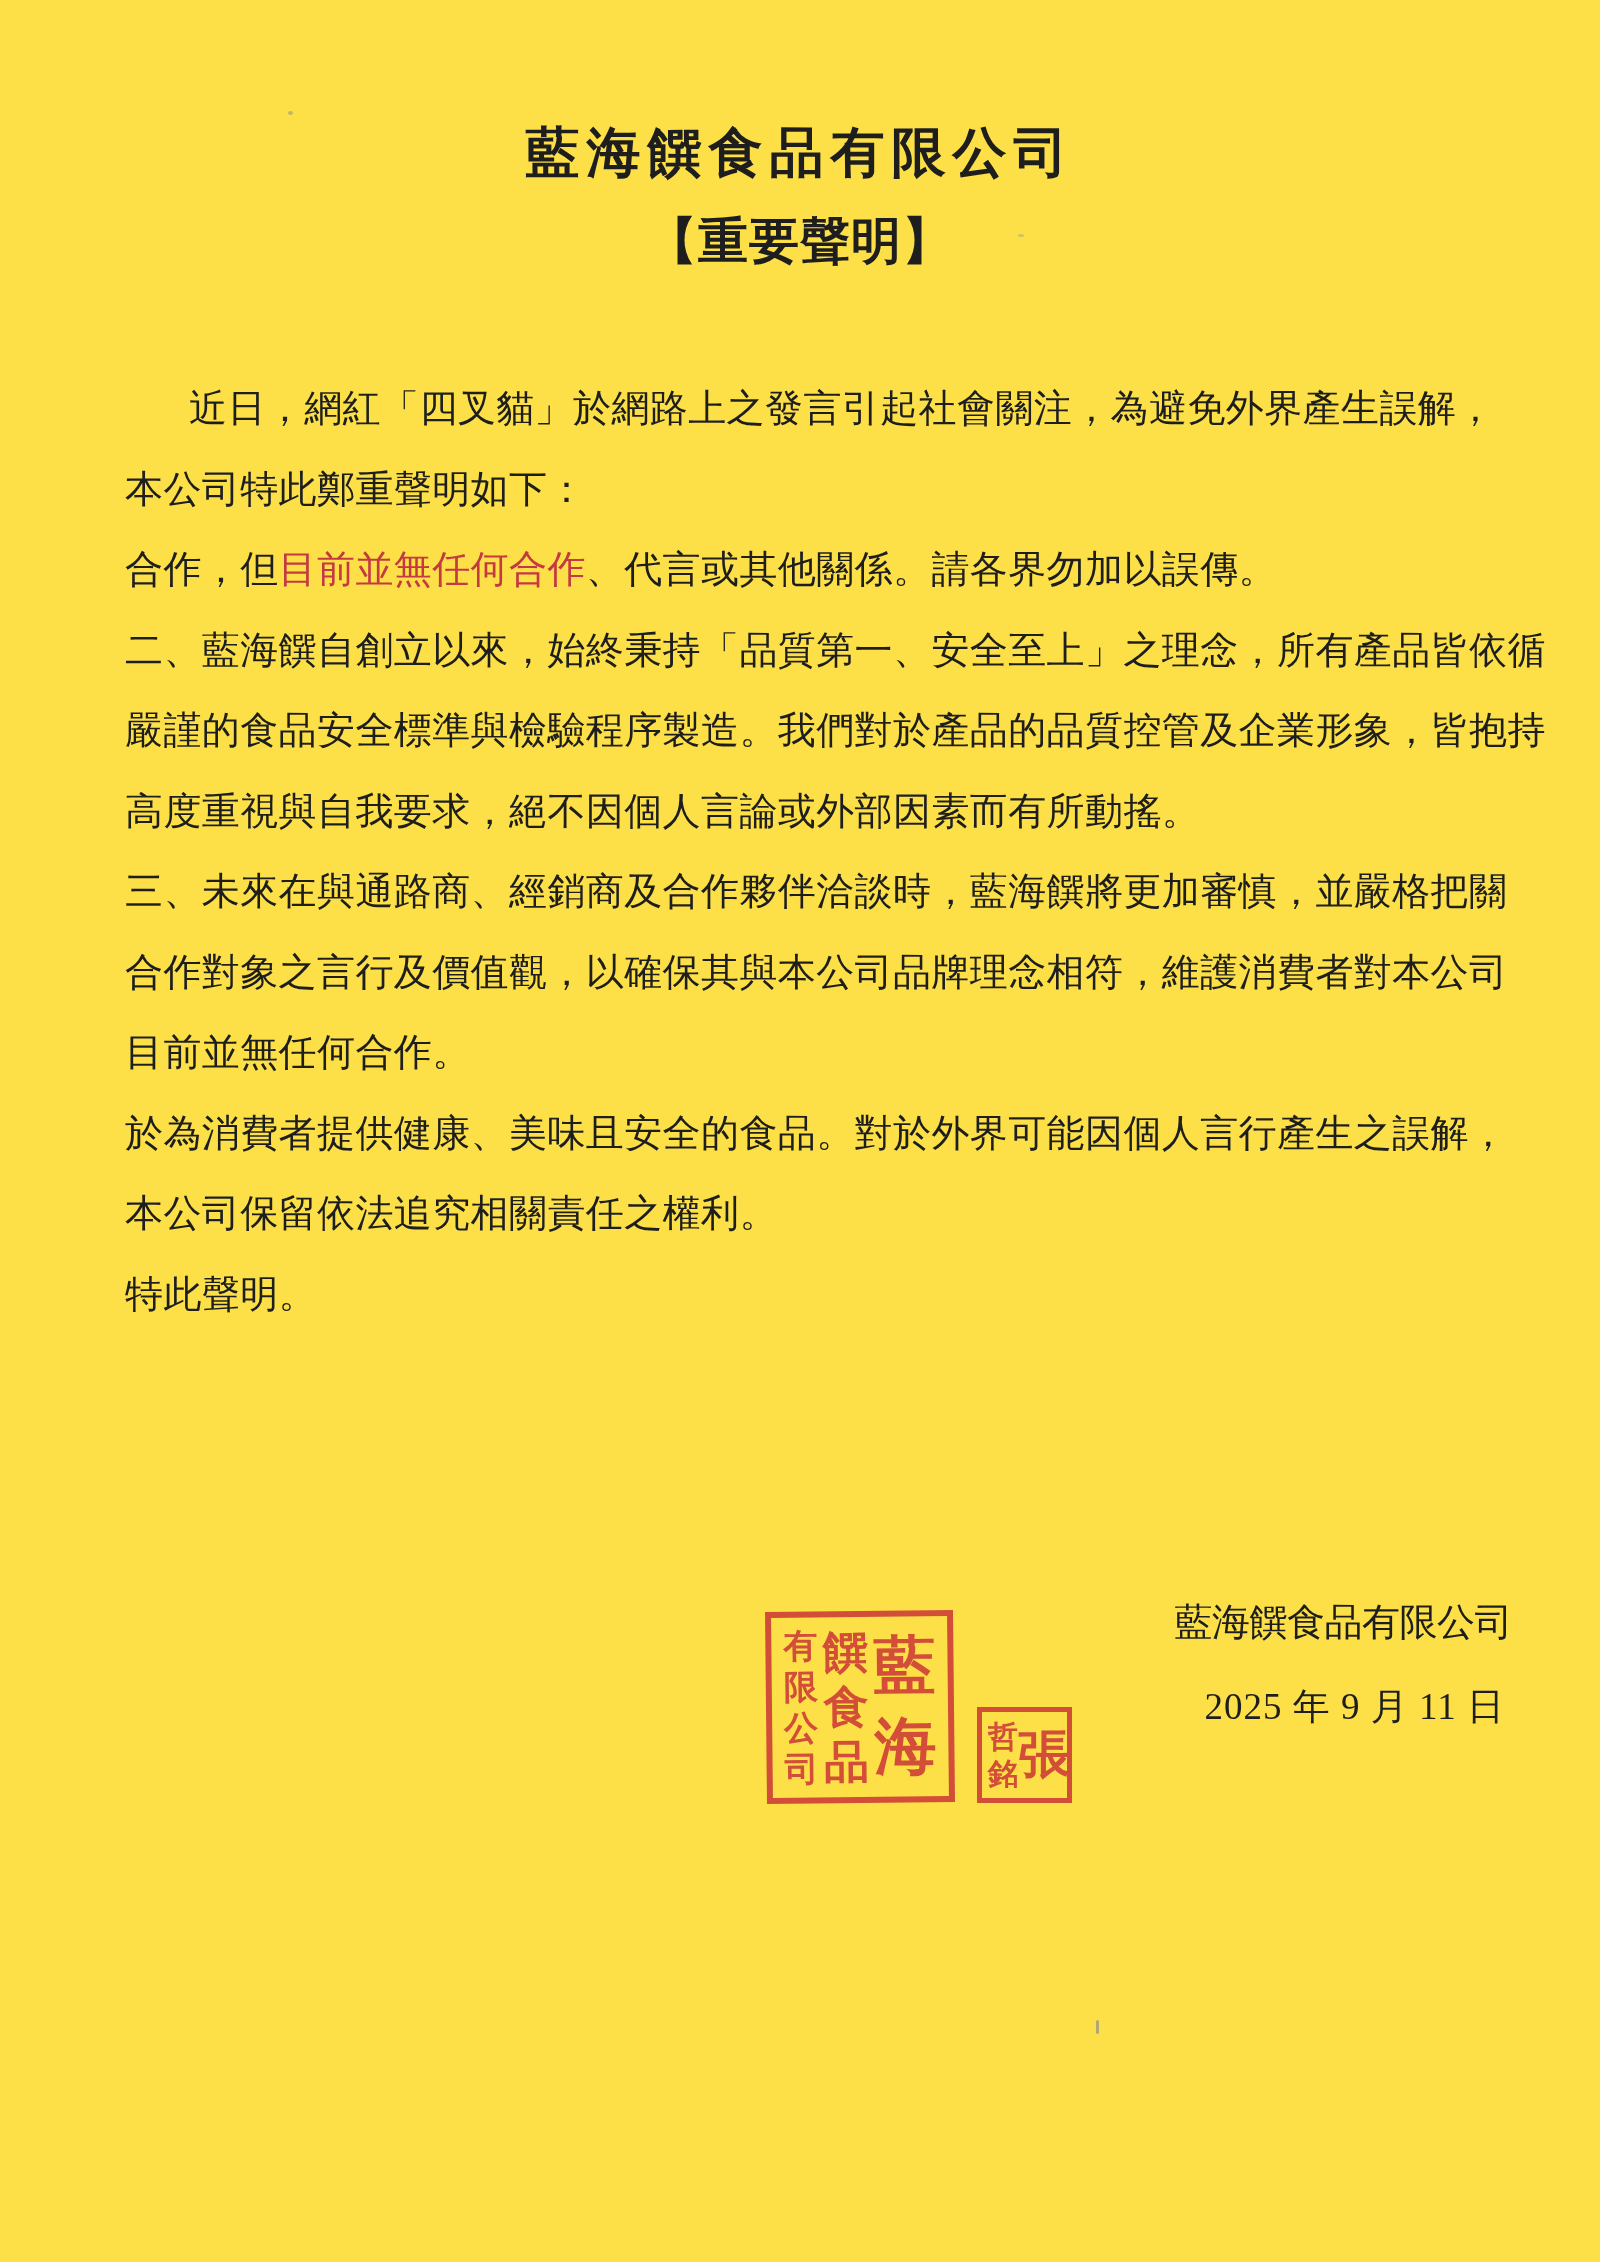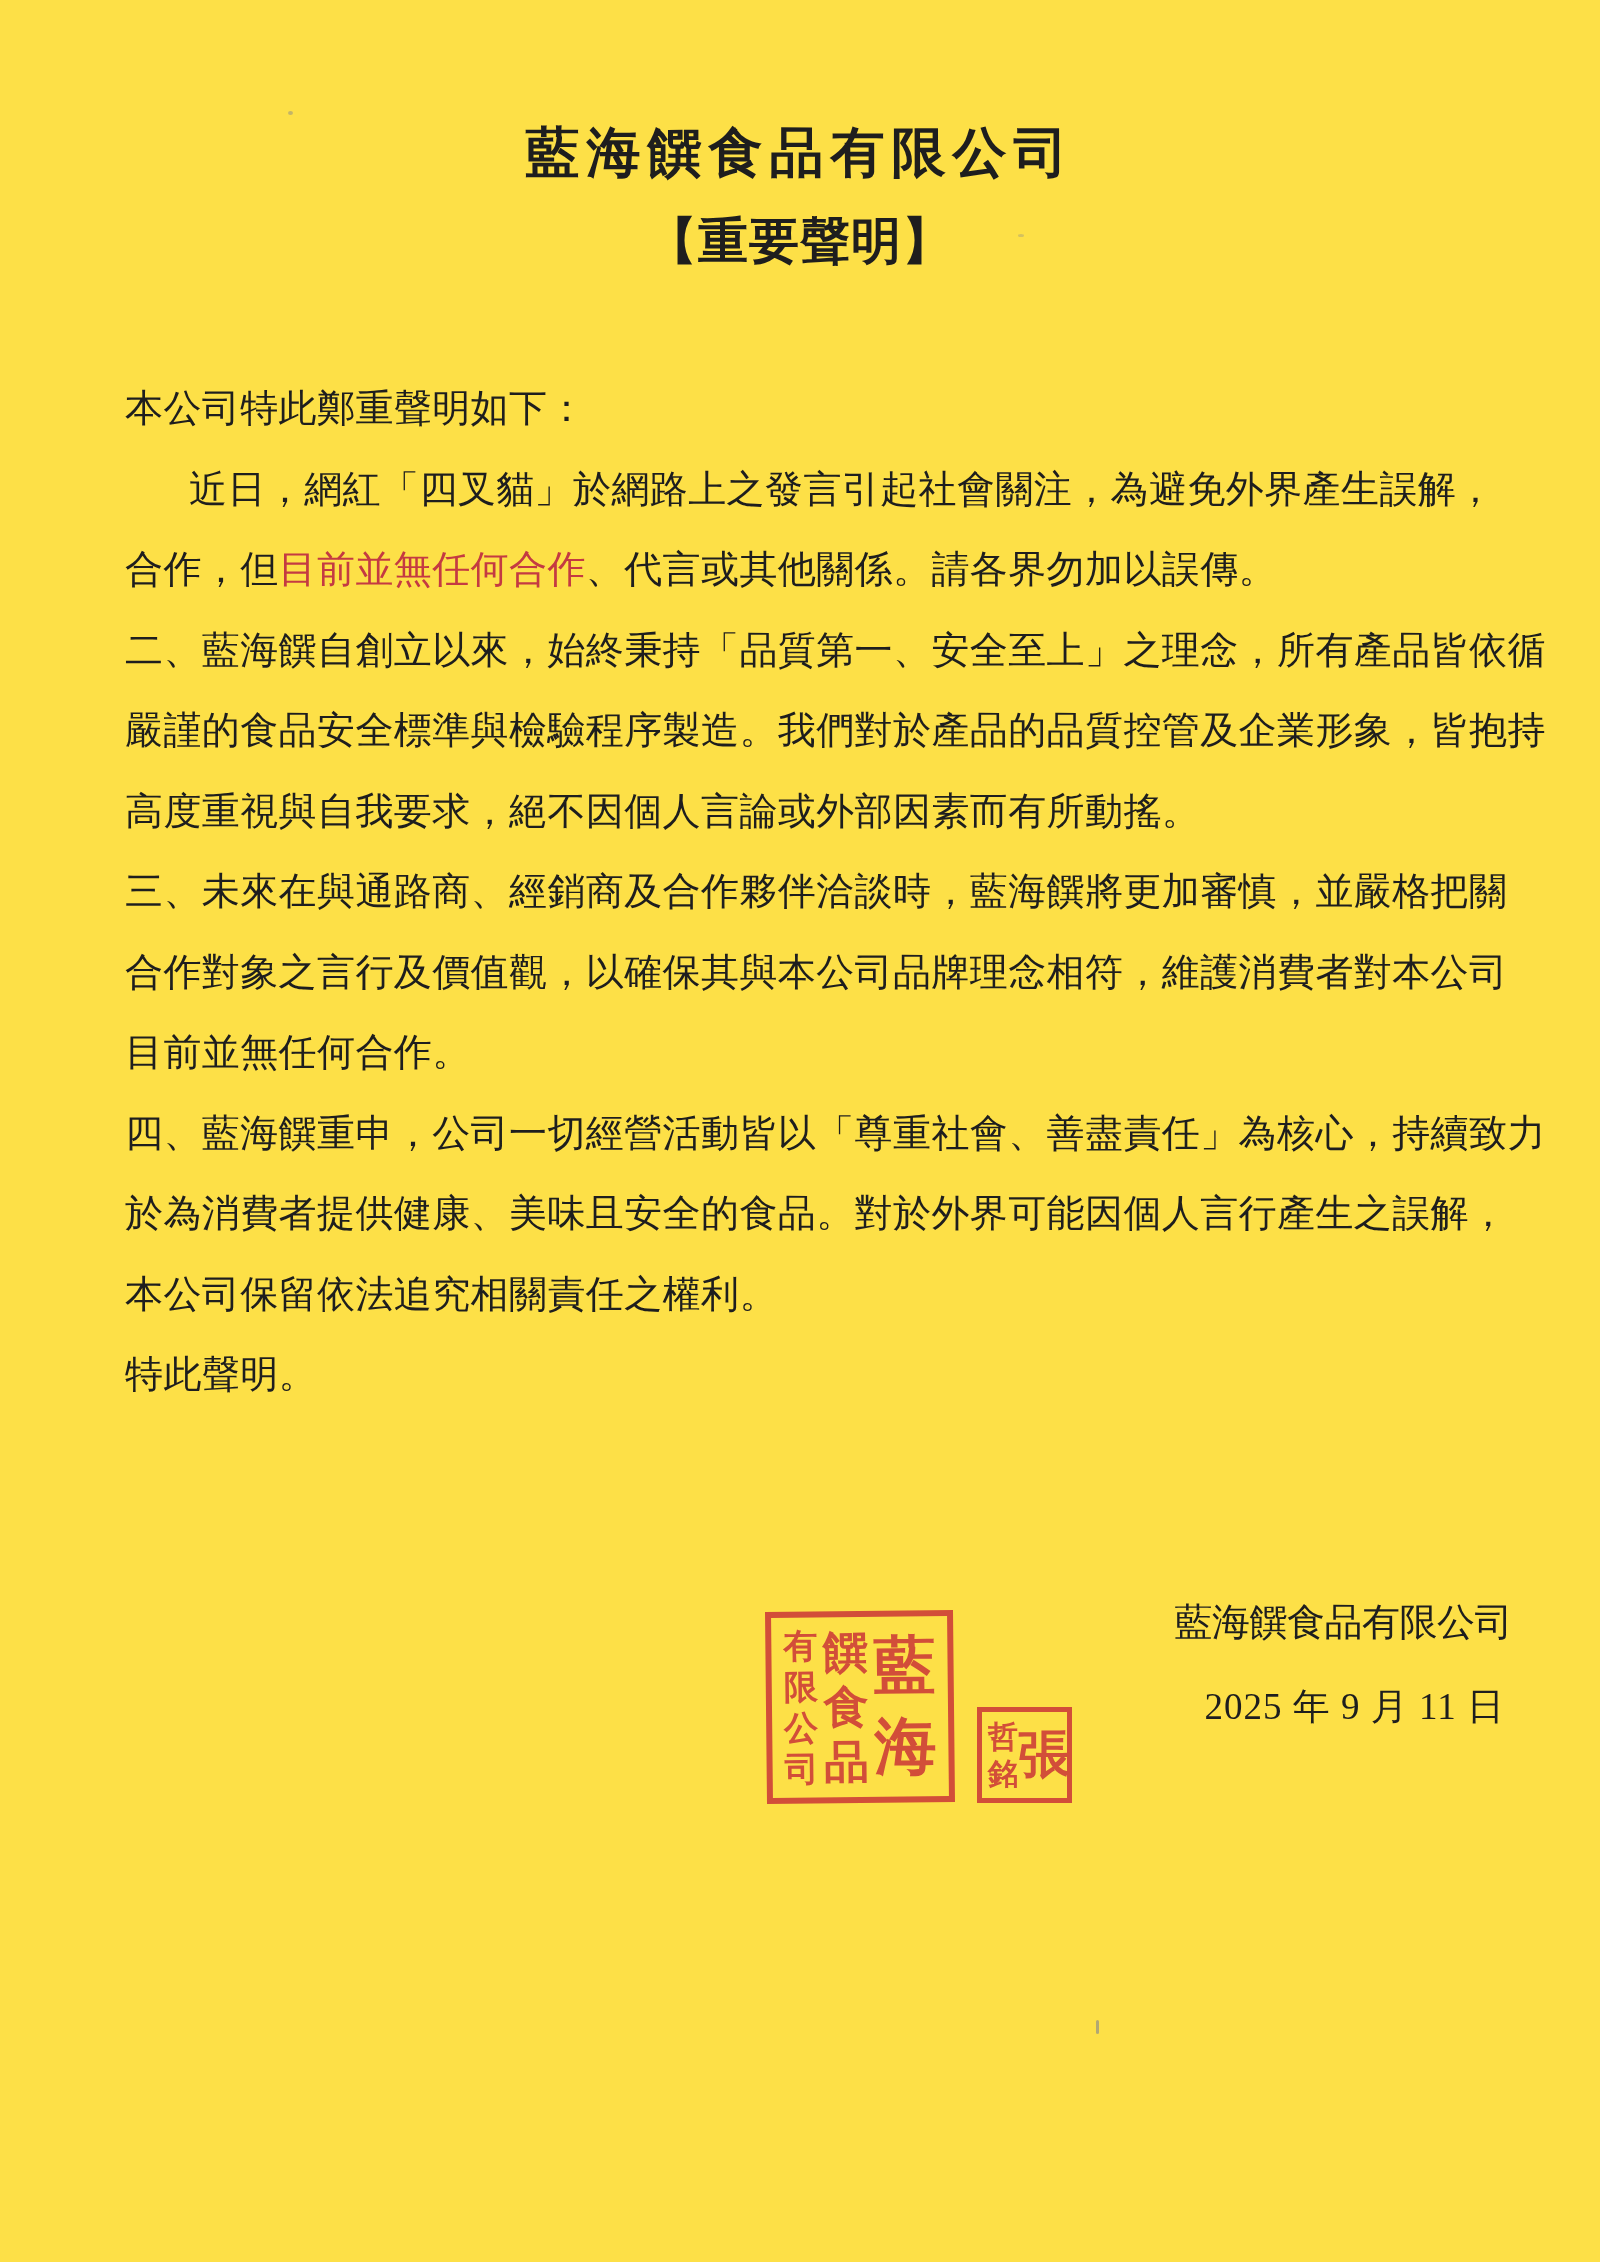--- a/index.html
+++ b/index.html
@@ -77,34 +77,33 @@
 </head>
 <body>
 
 <div class="page">
 
   <h1 class="title">藍海饌食品有限公司</h1>
 
   <div class="subtitle">【重要聲明】</div>
 
   <div class="body-block">
+    <div class="line indent">近日，網紅「四叉貓」於網路上之發言引起社會關注，為避免外界產生誤解，</div>
     <div class="line">本公司特此鄭重聲明如下：</div>
-    <div class="line indent">近日，網紅「四叉貓」於網路上之發言引起社會關注，為避免外界產生誤解，</div>
 
     <div class="line"><span>合作，但</span><span class="red" style="color: rgb(196, 58, 66);">目前並無任何合作</span><span>、代言或其他關係。請各界勿加以誤傳。</span></div>
 
     <div class="line">二、藍海饌自創立以來，始終秉持「品質第一、安全至上」之理念，所有產品皆依循</div>
     <div class="line">嚴謹的食品安全標準與檢驗程序製造。我們對於產品的品質控管及企業形象，皆抱持</div>
     <div class="line">高度重視與自我要求，絕不因個人言論或外部因素而有所動搖。</div>
 
     <div class="line">三、未來在與通路商、經銷商及合作夥伴洽談時，藍海饌將更加審慎，並嚴格把關</div>
     <div class="line">合作對象之言行及價值觀，以確保其與本公司品牌理念相符，維護消費者對本公司</div>
     <div class="line">目前並無任何合作。</div>
 
-    <div class="line">四、藍海饌重申，公司一切經營活動皆以「尊重社會、善盡責任」為核心，持續致力</div>
     <div class="line">於為消費者提供健康、美味且安全的食品。對於外界可能因個人言行產生之誤解，</div>
     <div class="line">本公司保留依法追究相關責任之權利。</div>
 
     <div class="line">特此聲明。</div>
   </div>
 
   <div class="sig-company">藍海饌食品有限公司</div>
   <div class="sig-date">2025 年 9 月 11 日</div>
 
   <div class="seal seal-large" style="color: rgb(207, 67, 56);">

